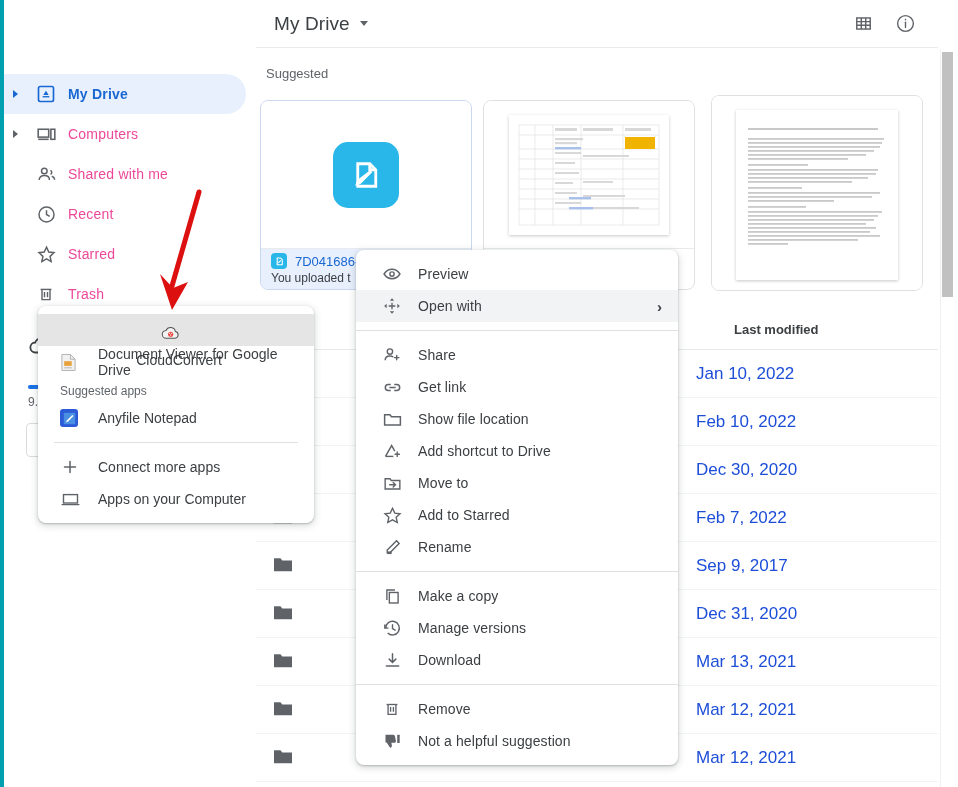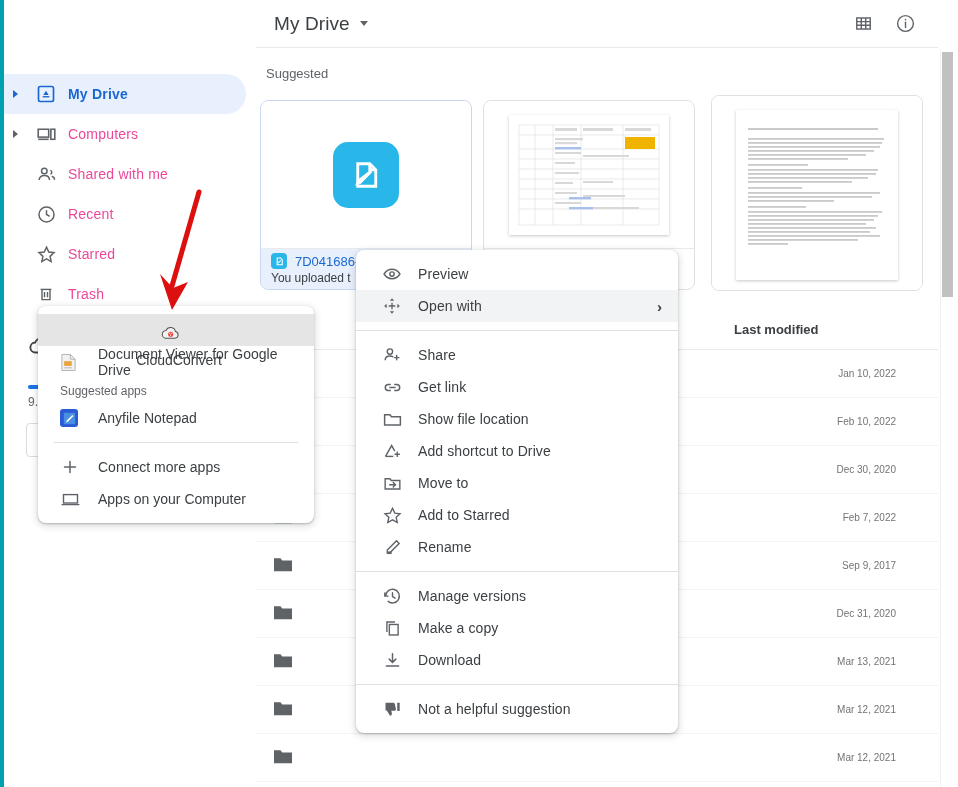--- a/index.html
+++ b/index.html
@@ -184,21 +184,21 @@
   }
   .th-name { width: 440px; padding-left: 16px; }
   .th-mod { width: 200px; margin-left: 38px; }
   .tr {
     height: 48px; display: flex; align-items: center;
     border-bottom: 1px solid #f1f3f4;
     font-size: 13px; color: #3c4043;
     cursor: pointer;
   }
   .td-name { width: 440px; padding-left: 16px; display: flex; align-items: center; gap: 14px; }
-  .td-mod { width: 200px; color: #737373; font-size: 10px; text-align: right; }
+  .td-mod { width: 200px; color: #1d4ed8; font-size: 17px; }
   .folder-ico { flex: 0 0 auto; }
 
   
   .scroll-track {
     position: absolute; right: 4px; top: 49px;
     width: 14px; height: 738px;
     background: #fff; border-left: 1px solid #f1f1f1;
   }
   .scroll-thumb {
     position: absolute; right: 5px; top: 52px;
@@ -705,50 +705,60 @@
           </svg>
       </span>
       <span class="ctx-lbl">Rename</span>
     </div>
 
     <div class="ctx-sep"></div>
 
     <div class="ctx-item">
       <span class="ctx-ico">
         <svg width="21" height="21" viewBox="0 0 24 24" fill="none" stroke="#5f6368" stroke-width="1.6">
+            <rect x="8.4" y="7.4" width="10" height="12"></rect>
+            <path d="M5.6 16V4.6h9.2"></path>
+          </svg>
+      </span>
+      <span class="ctx-lbl">Make a copy</span>
+    </div>
+
+    <div class="ctx-item">
+      <span class="ctx-ico">
+        <svg width="21" height="21" viewBox="0 0 24 24" fill="none" stroke="#5f6368" stroke-width="1.6">
             <path d="M4.2 11.5a7.8 7.8 0 1 1 2.3 5.6"></path>
             <path d="M3.2 7.4v4.2h4.2"></path>
             <path d="M12 7.6v4.4l3 1.9" stroke-linecap="round"></path>
           </svg>
       </span>
       <span class="ctx-lbl">Manage versions</span>
     </div>
 
     <div class="ctx-item">
       <span class="ctx-ico">
-        <svg width="21" height="21" viewBox="0 0 24 24" fill="none" stroke="#5f6368" stroke-width="1.6">
-            <rect x="8.4" y="7.4" width="10" height="12"></rect>
-            <path d="M5.6 16V4.6h9.2"></path>
-          </svg>
-      </span>
-      <span class="ctx-lbl">Make a copy</span>
-    </div>
-
-    <div class="ctx-item">
-      <span class="ctx-ico">
         <svg width="21" height="21" viewBox="0 0 24 24" fill="none" stroke="#5f6368" stroke-width="1.7">
             <path d="M12 4.4v9.6M8.2 10.4l3.8 3.8 3.8-3.8" stroke-linecap="round"></path>
             <path d="M5 18.4h14" stroke-linecap="round"></path>
           </svg>
       </span>
       <span class="ctx-lbl">Download</span>
     </div>
 
     <div class="ctx-sep"></div>
 
+    <div class="ctx-item">
+      <span class="ctx-ico">
+        <svg width="20" height="20" viewBox="0 0 24 24" fill="none" stroke="#5f6368" stroke-width="1.6">
+            <path d="M5.5 6.6h13"></path>
+            <path d="M7.3 6.6v11.8h9.4V6.6"></path>
+            <path d="M10.3 9.6v5.8M13.7 9.6v5.8"></path>
+          </svg>
+      </span>
+      <span class="ctx-lbl">Remove</span>
+    </div>
 
     <div class="ctx-item">
       <span class="ctx-ico">
         <svg width="21" height="21" viewBox="0 0 24 24" fill="#5f6368">
             <path d="M4 4.2h8.6c1.2 0 2 .7 2.2 1.7l1.1 5.4c.2 1.2-.6 2.1-1.8 2.1h-3.4l.6 3.3c.2 1.1-.5 2.1-1.5 2.3-.5.1-.9-.1-1.1-.6L5.4 13H4z"></path>
             <rect x="17.4" y="4.2" width="2.8" height="9.6" rx="0.6"></rect>
           </svg>
       </span>
       <span class="ctx-lbl">Not a helpful suggestion</span>
     </div>

